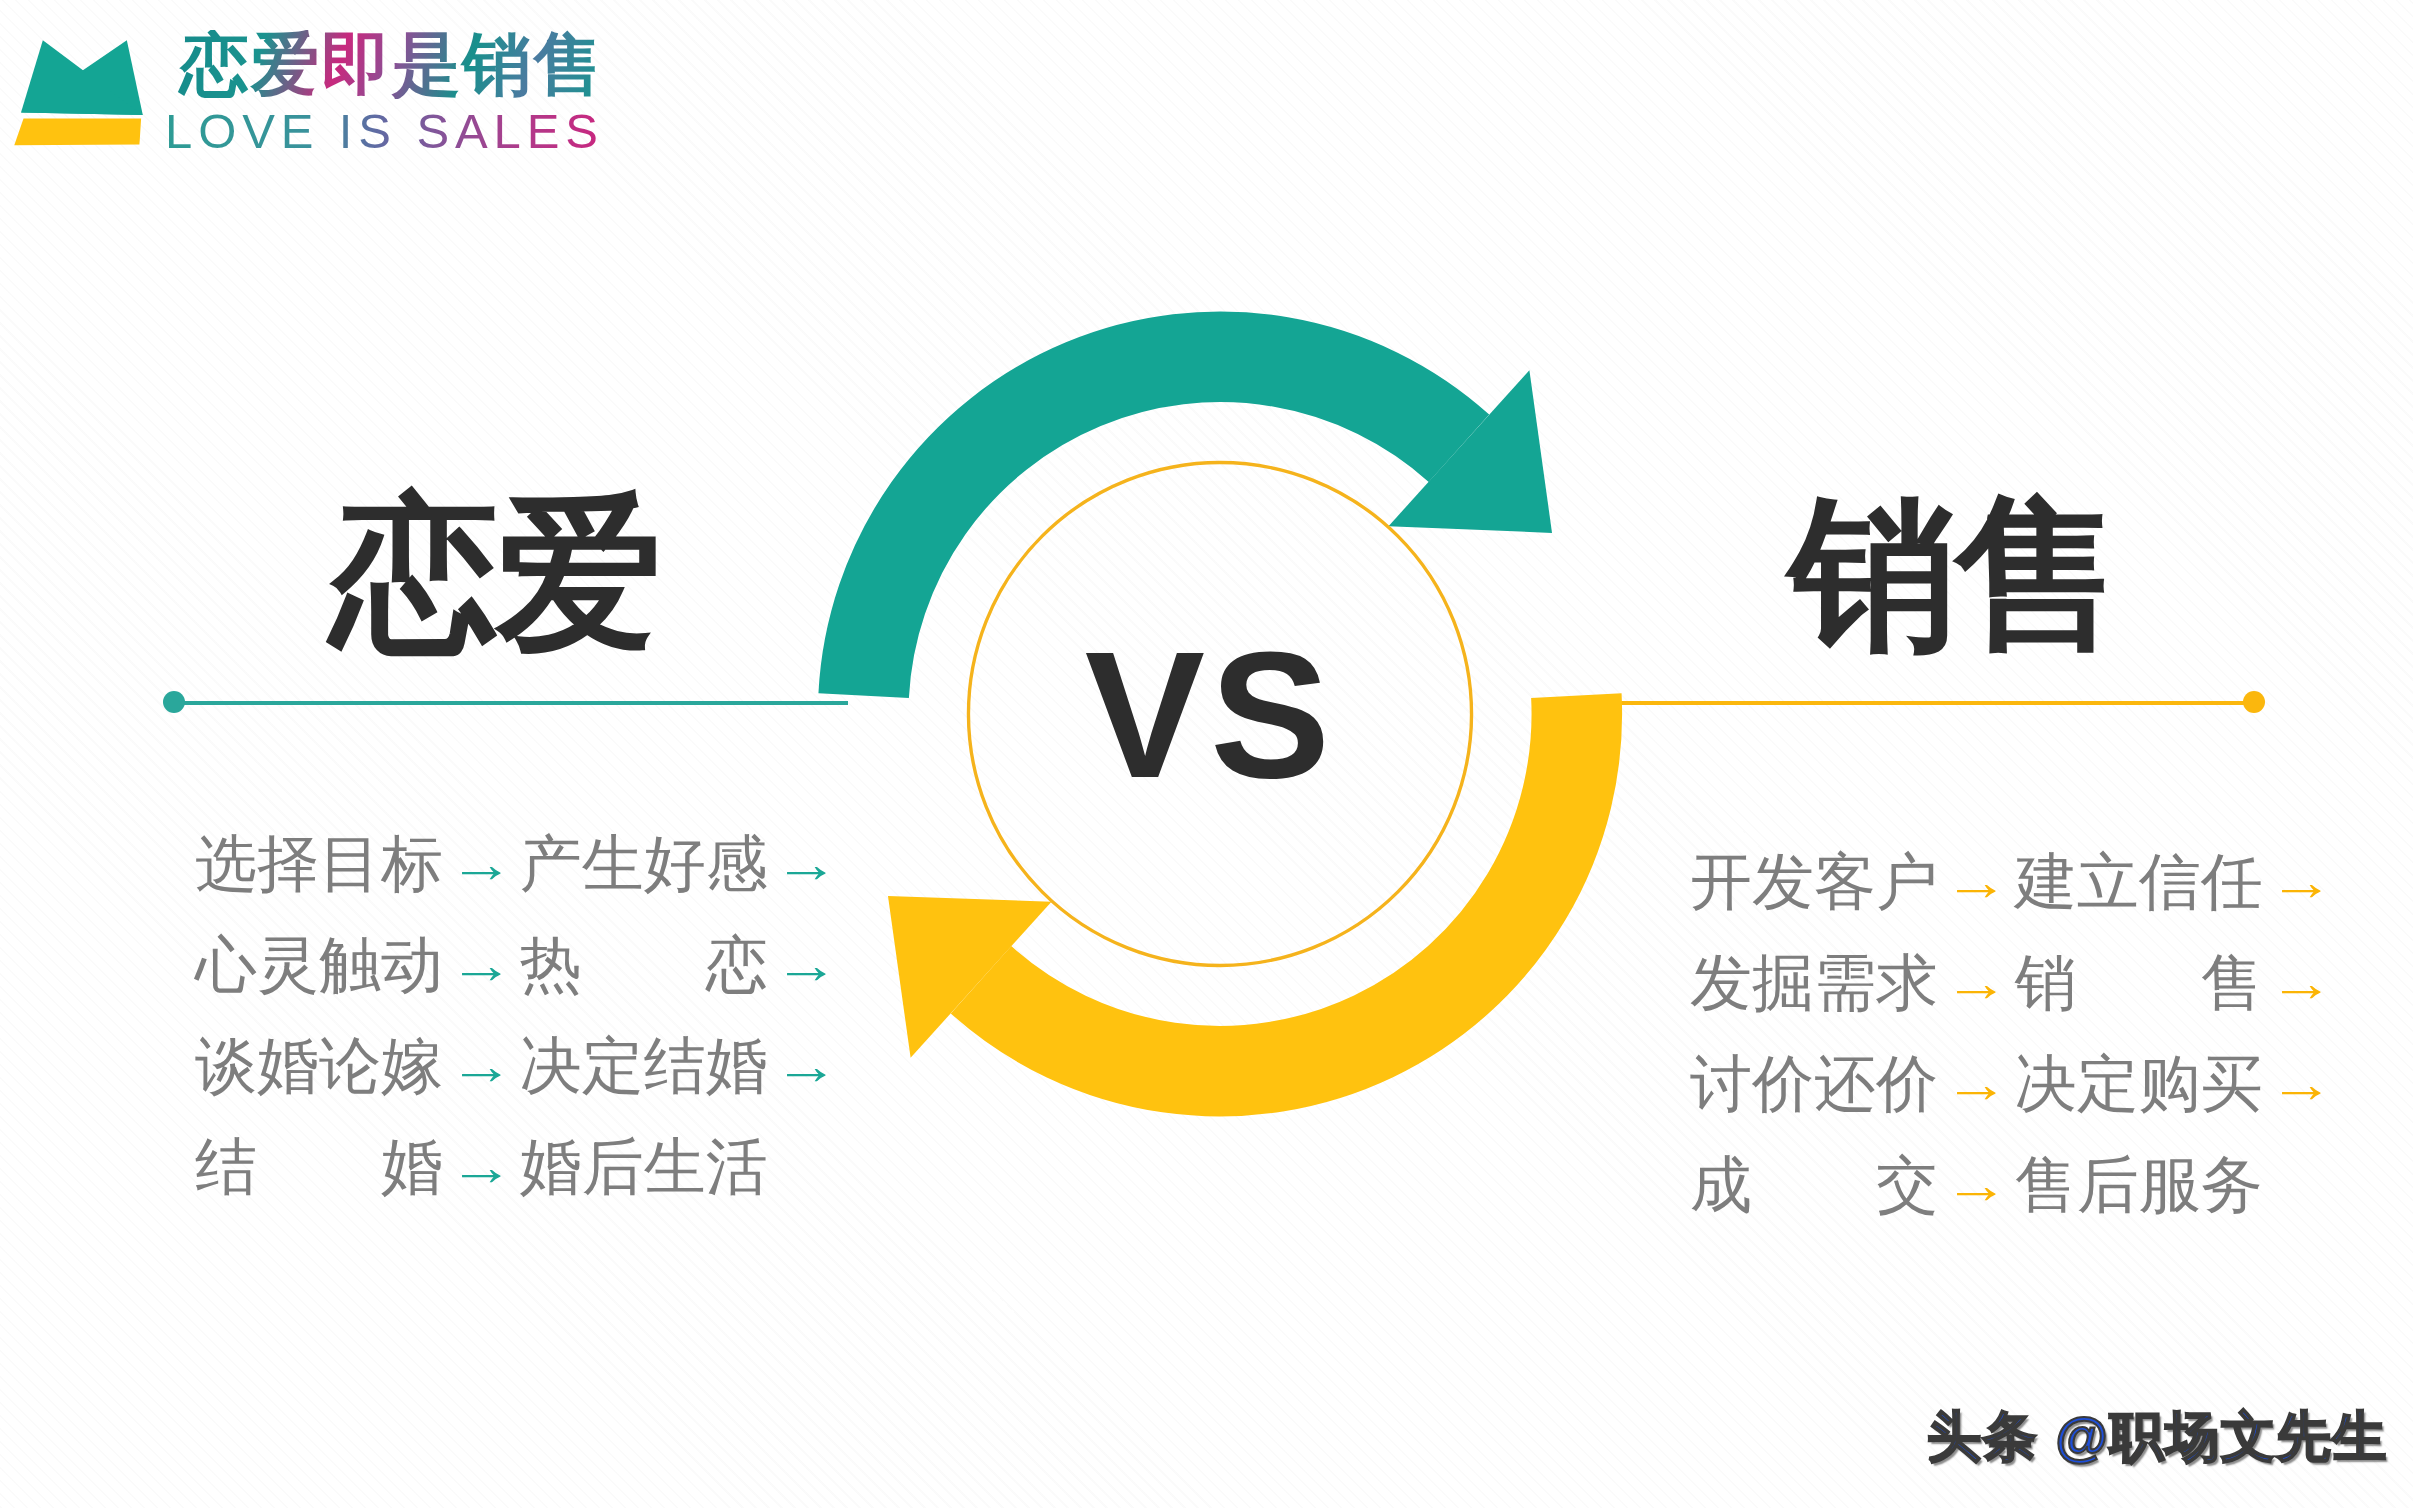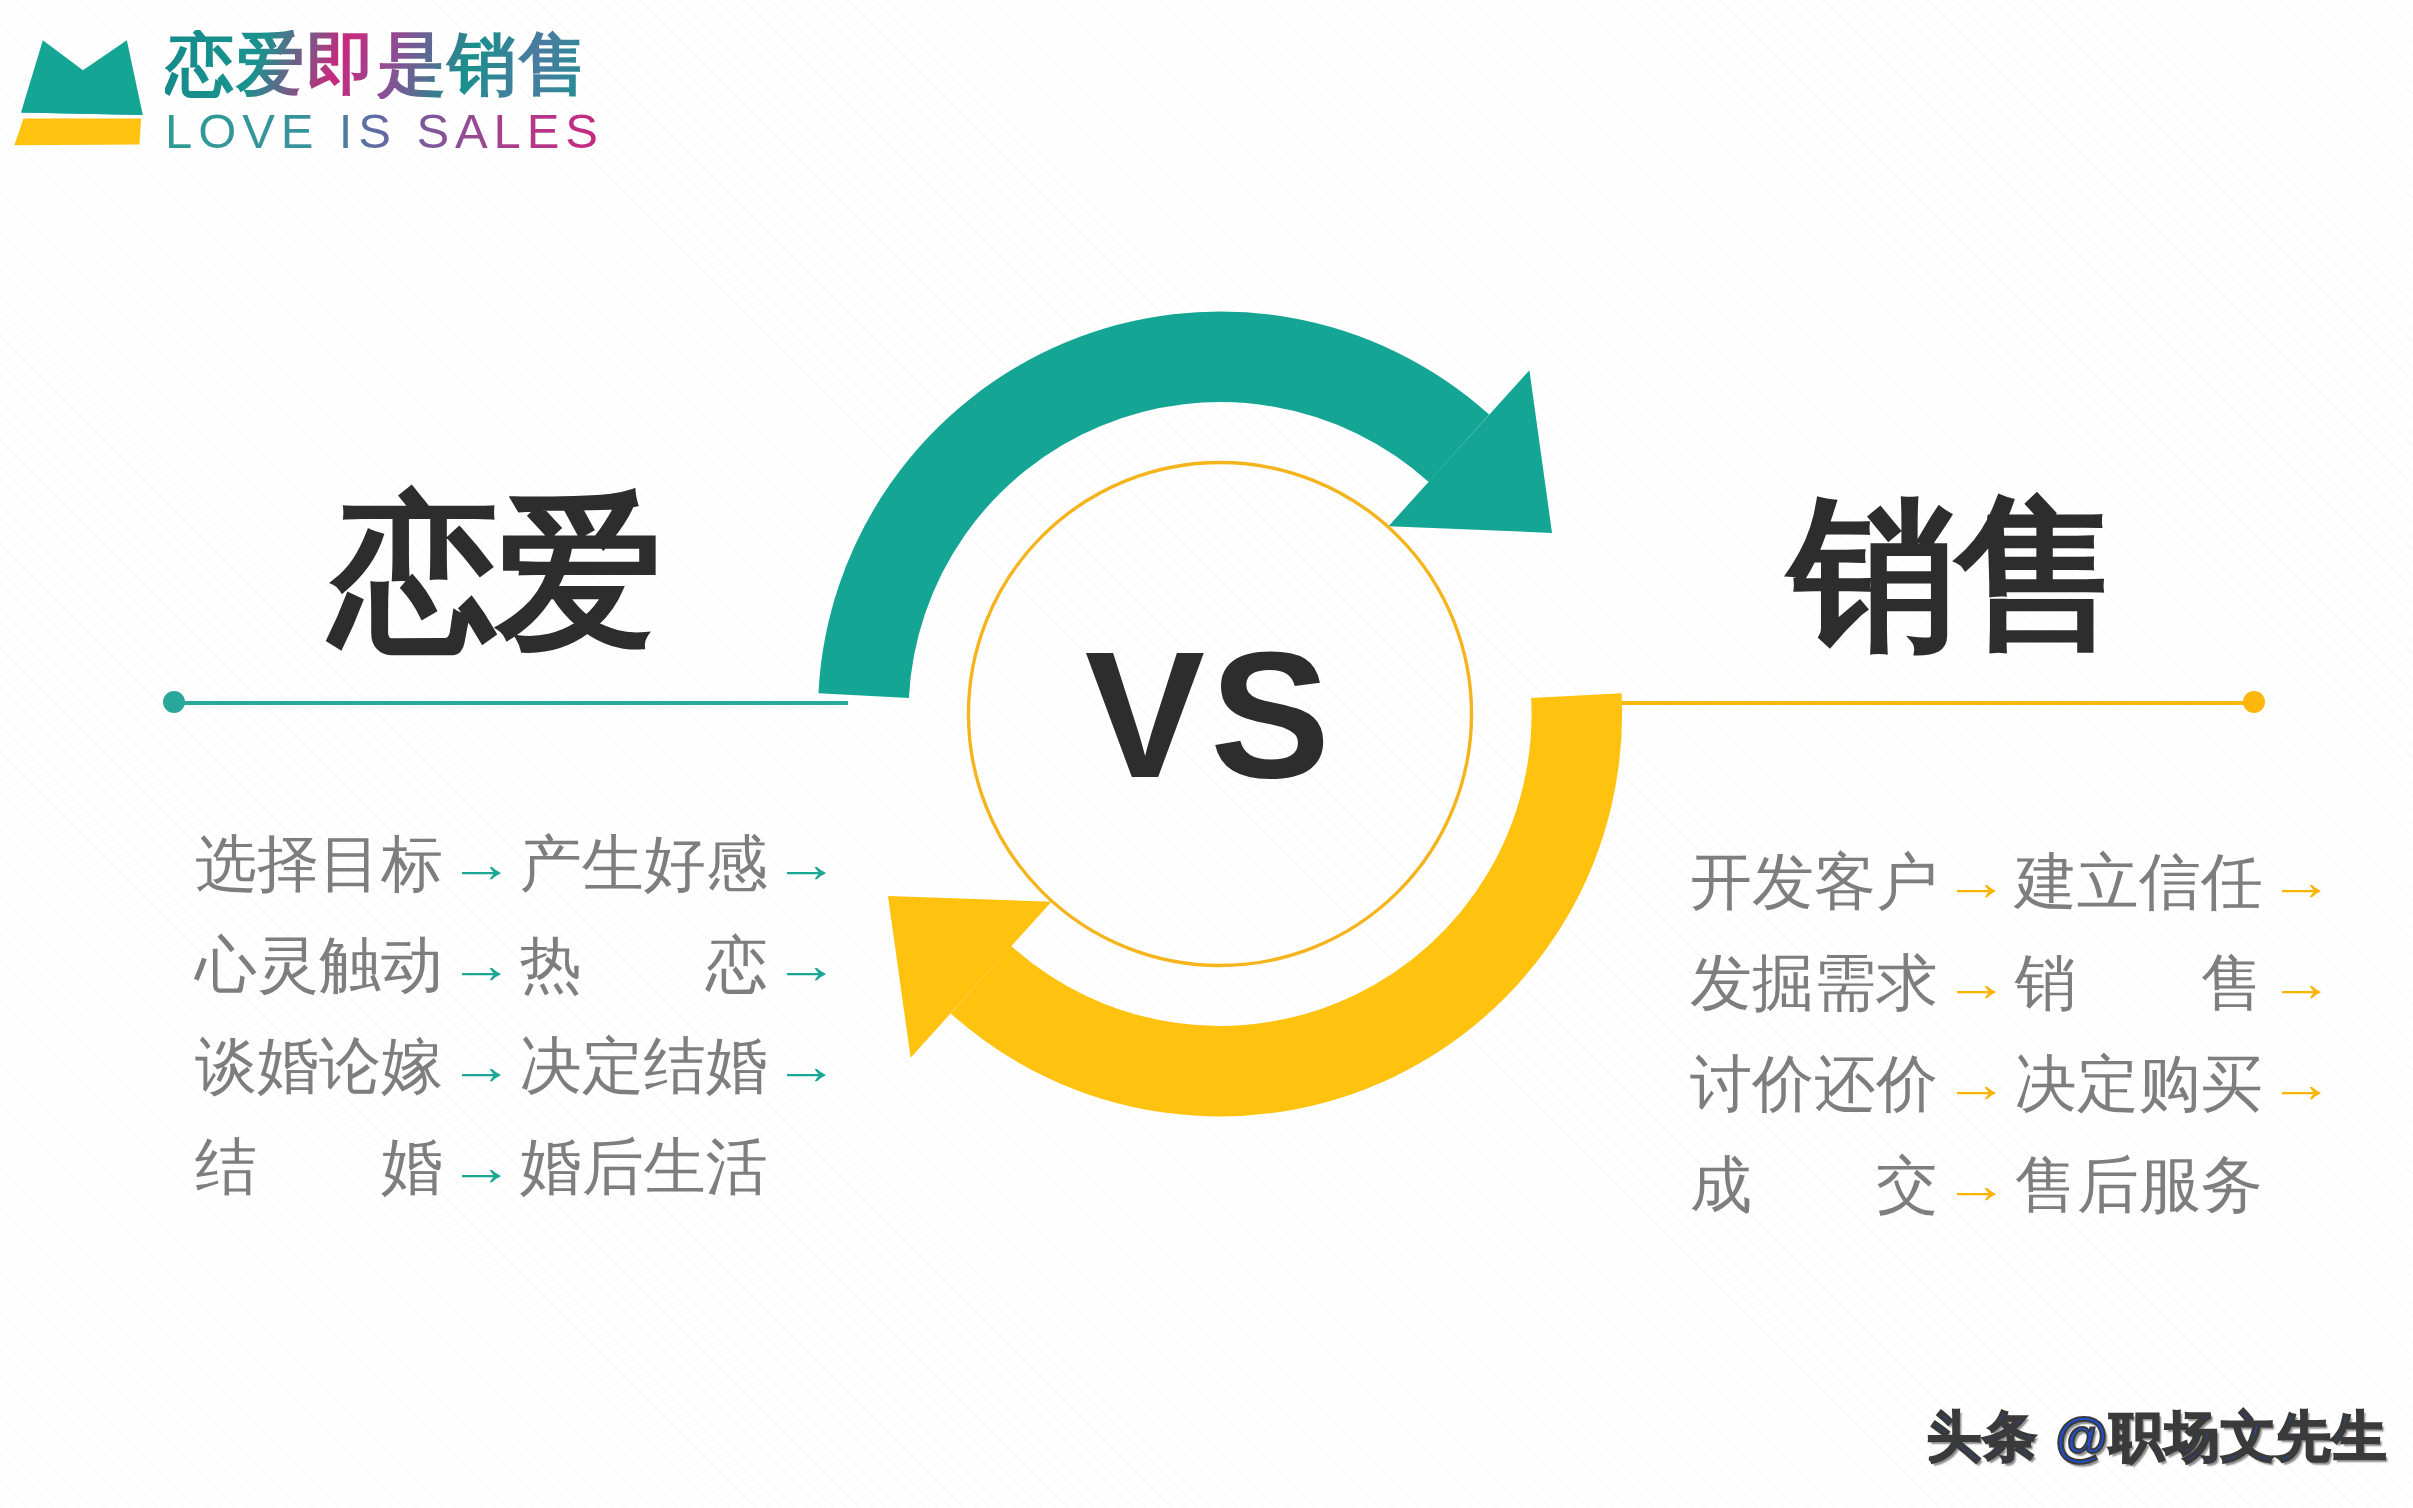--- a/index.html
+++ b/index.html
@@ -33,39 +33,40 @@
   }
 
   
   .logo-mark{position:absolute;left:0;top:0;width:168px;height:168px;}
   .logo-text{position:absolute;left:165px;top:30px;}
   .logo-title{
     font-size:69px;font-weight:700;letter-spacing:1.7px;line-height:1.0;
     background:linear-gradient(110deg,#15898a 0%,#1a938f 22%,#c8297e 40%,#8a5095 52%,#18908c 68%,#4b7ba0 82%,#16958e 100%);
     -webkit-background-clip:text;background-clip:text;
     color:transparent;
+    text-align:right;
   }
   .logo-subtitle{
     margin-top:8px;
     font-size:49px;font-weight:400;letter-spacing:5.9px;line-height:1.0;
     background:linear-gradient(90deg,#2d9b94 0%,#39929b 32%,#5f6ba3 48%,#8a5097 65%,#b13a8a 82%,#c9267f 100%);
     -webkit-background-clip:text;background-clip:text;
     color:transparent;
   }
 
   
   .heading{
     position:absolute;top:484px;width:520px;
     text-align:center;
     font-size:168px;font-weight:700;line-height:180px;
     letter-spacing:-3.4px;
     color:var(--ink);
     white-space:nowrap;
   }
-  .heading-left{left:235px;font-family:Liberation Serif, serif;}
+  .heading-left{left:235px;}
   .heading-right{left:1694px;}
 
   
   .rule{position:absolute;top:701px;height:4.2px;}
   .rule-left{left:173px;width:675px;background:var(--line-teal);}
   .rule-right{left:1584px;width:670px;background:var(--line-yellow);}
   .rule-dot{position:absolute;top:691px;width:22px;height:22px;border-radius:50%;}
   .dot-left{left:163px;background:var(--line-teal);}
   .dot-right{left:2243px;background:var(--line-yellow);}
 

